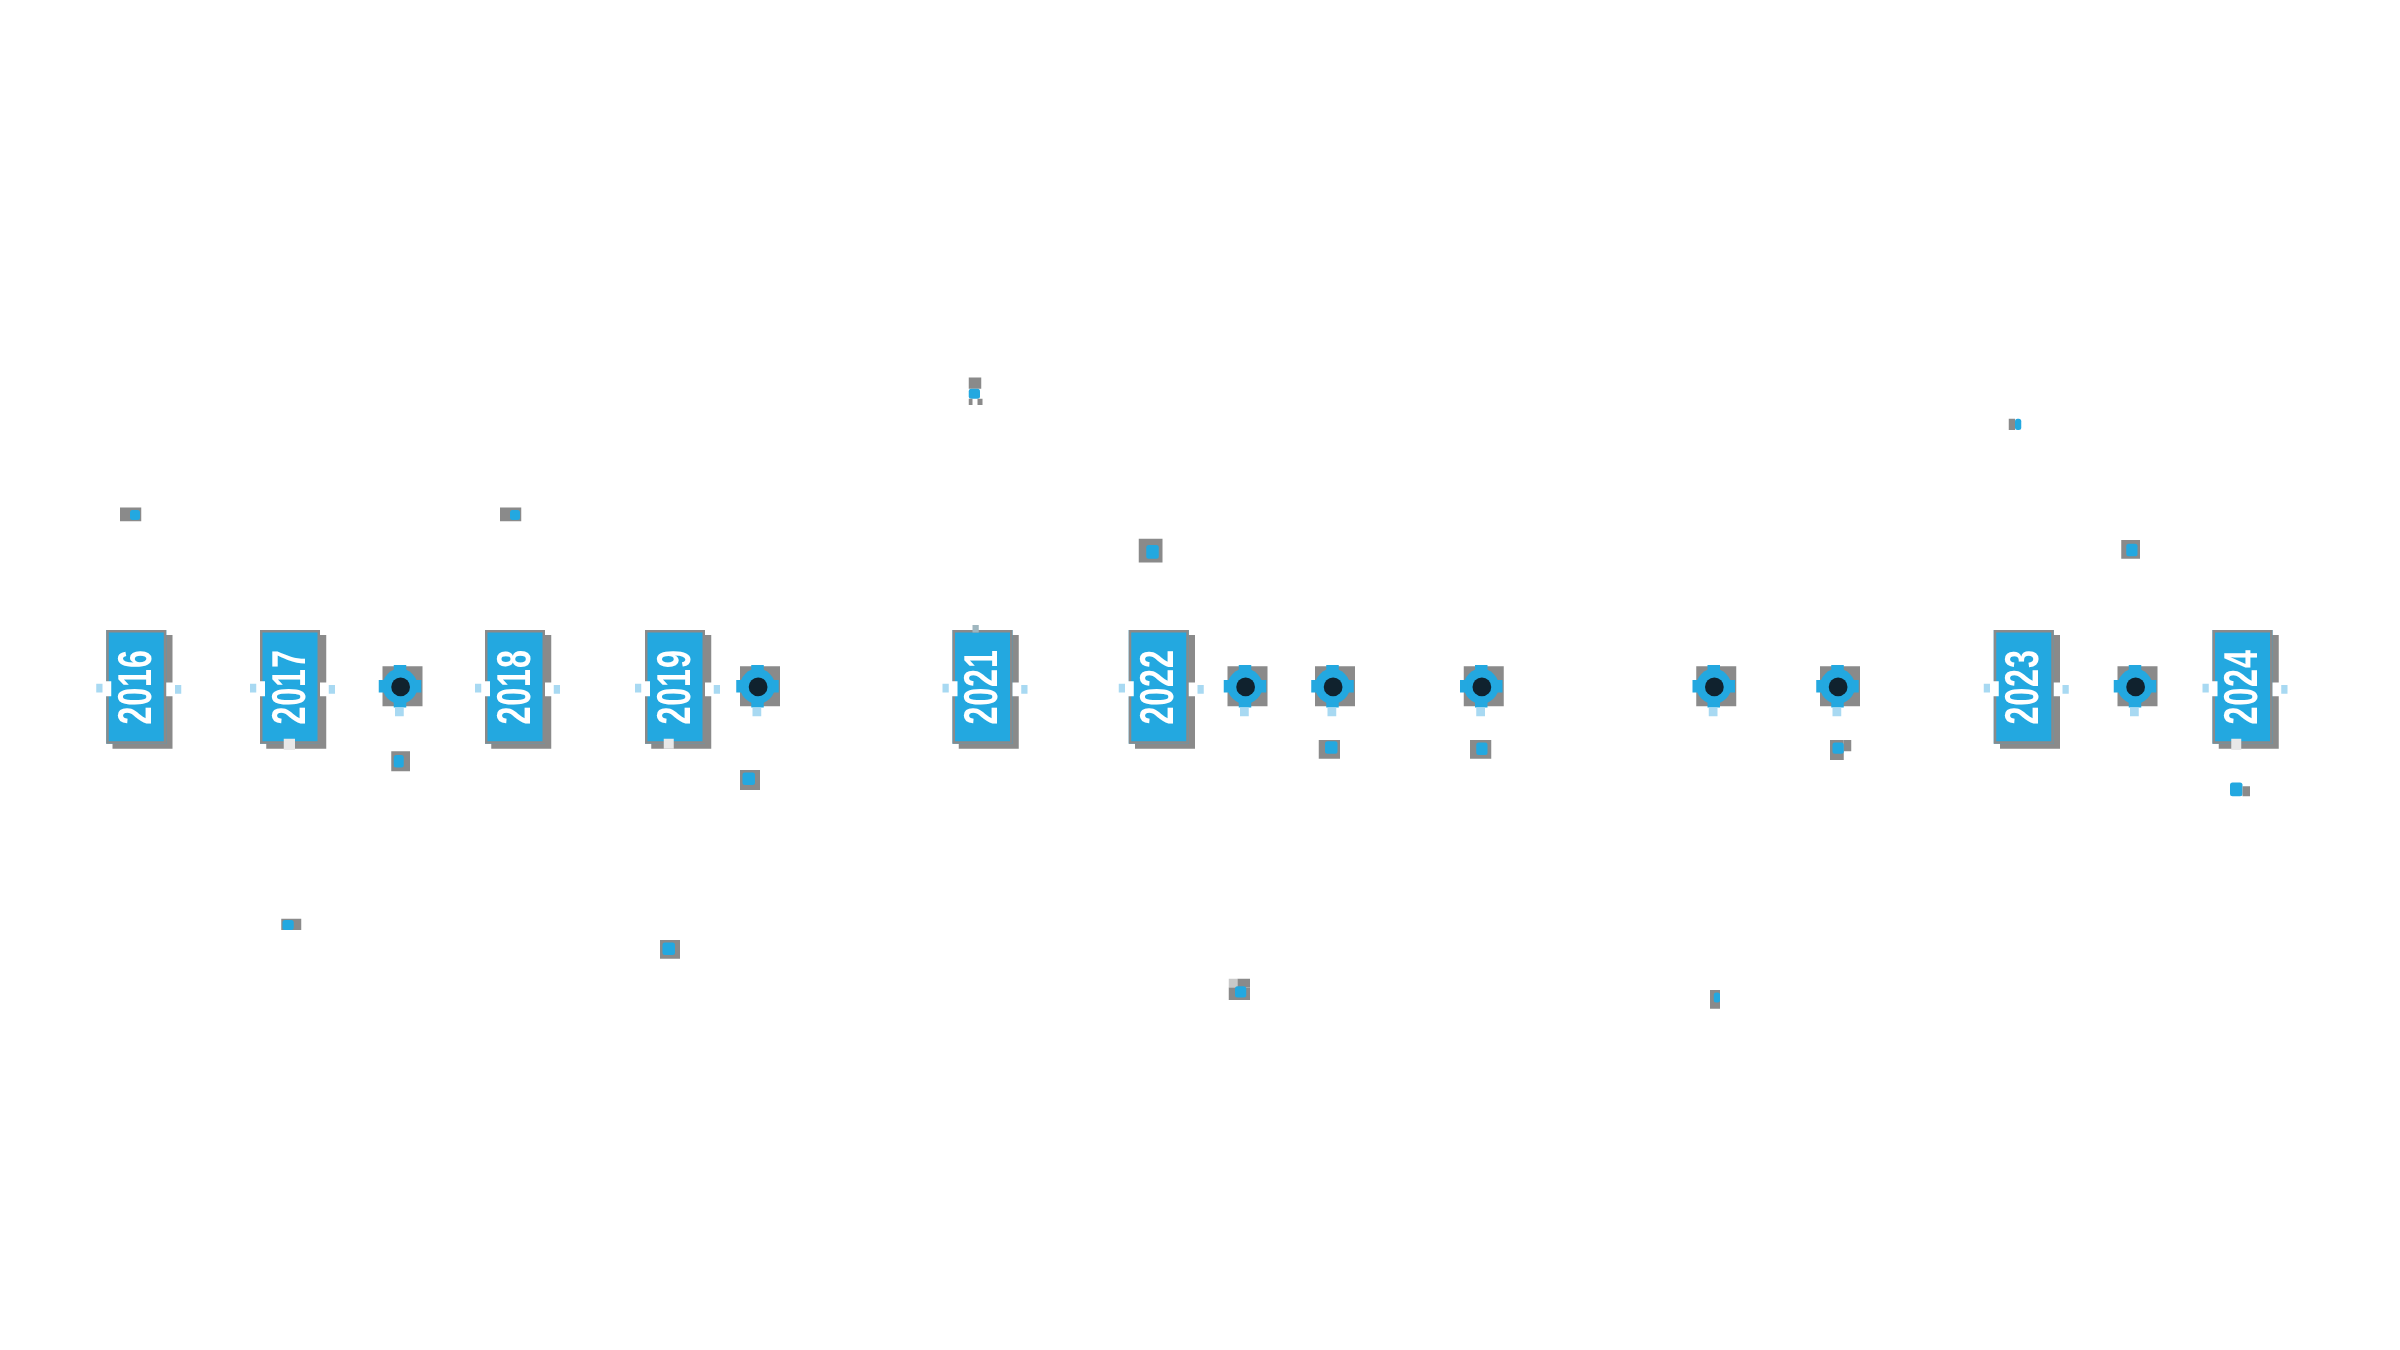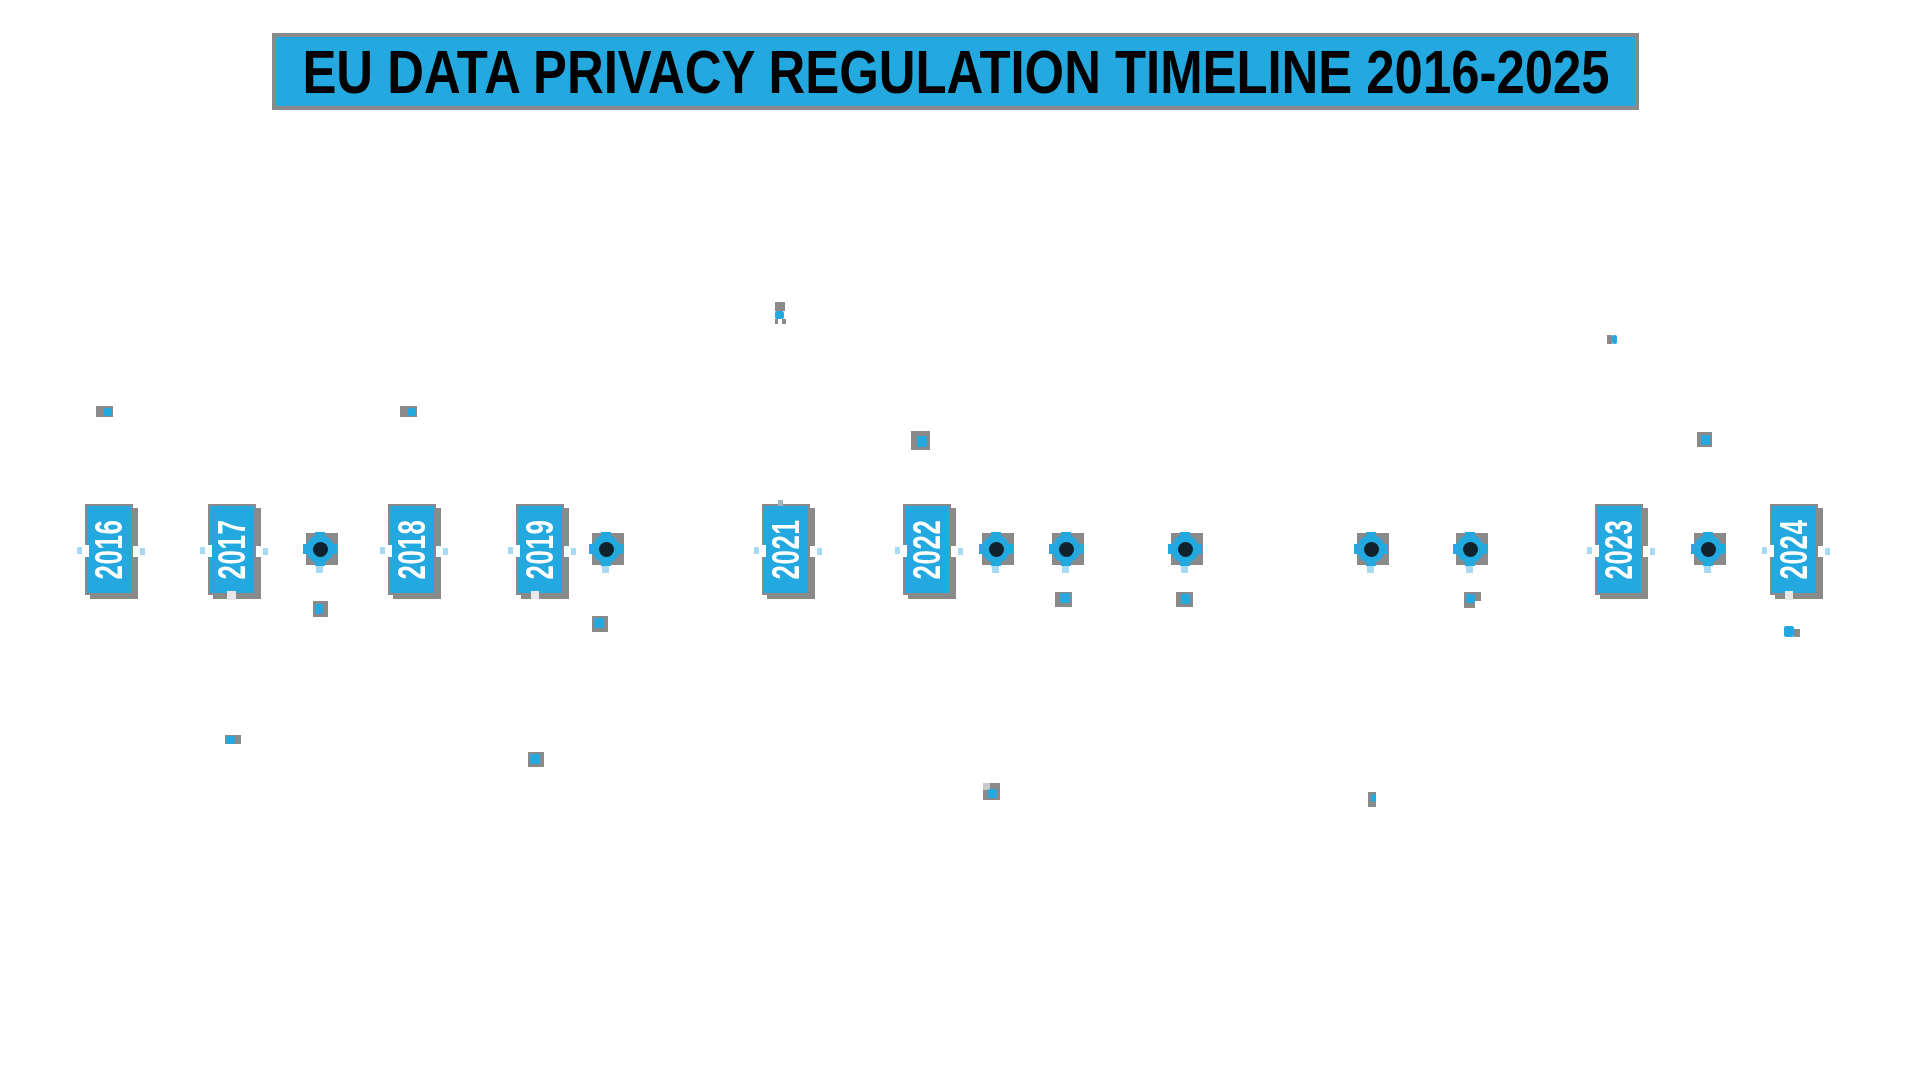--- a/index.html
+++ b/index.html
@@ -56,23 +56,20 @@
   .part-l{position:absolute;background:#c9c9c9;}
   .tick{position:absolute;}
 </style>
 </head>
 <body>
 
 <div id="canvas" style="--blue:#23A8E0; --lightblue:#A8D9F2;">
 
   <div class="abs" id="timeline-axis" style="left:0;top:545px;width:1920px;height:9px;background:#ffffff;"></div>
 
-  <div class="abs" id="title-banner" style="left:272px;top:33px;width:1367px;height:77px;background:#23A8E0;">
-    <div id="title-text">EU DATA PRIVACY REGULATION TIMELINE 2016-2025</div>
-  </div>
 
   <div id="gen-root">
       <div class="year-box" style="left: 85px; top: 504px;">
         <div class="year-shadow"></div>
         <div class="year-fill">
           <div class="year-label">2016</div>
         </div>
         <div class="notch" style="left: -3px; top: 41px; width: 7px; height: 12px;"></div>
         <div class="nub" style="left: -8px; top: 43px; width: 5px; height: 7px;"></div>
         <div class="notch" style="left: 48px; top: 42px; width: 7px; height: 11px;"></div>

